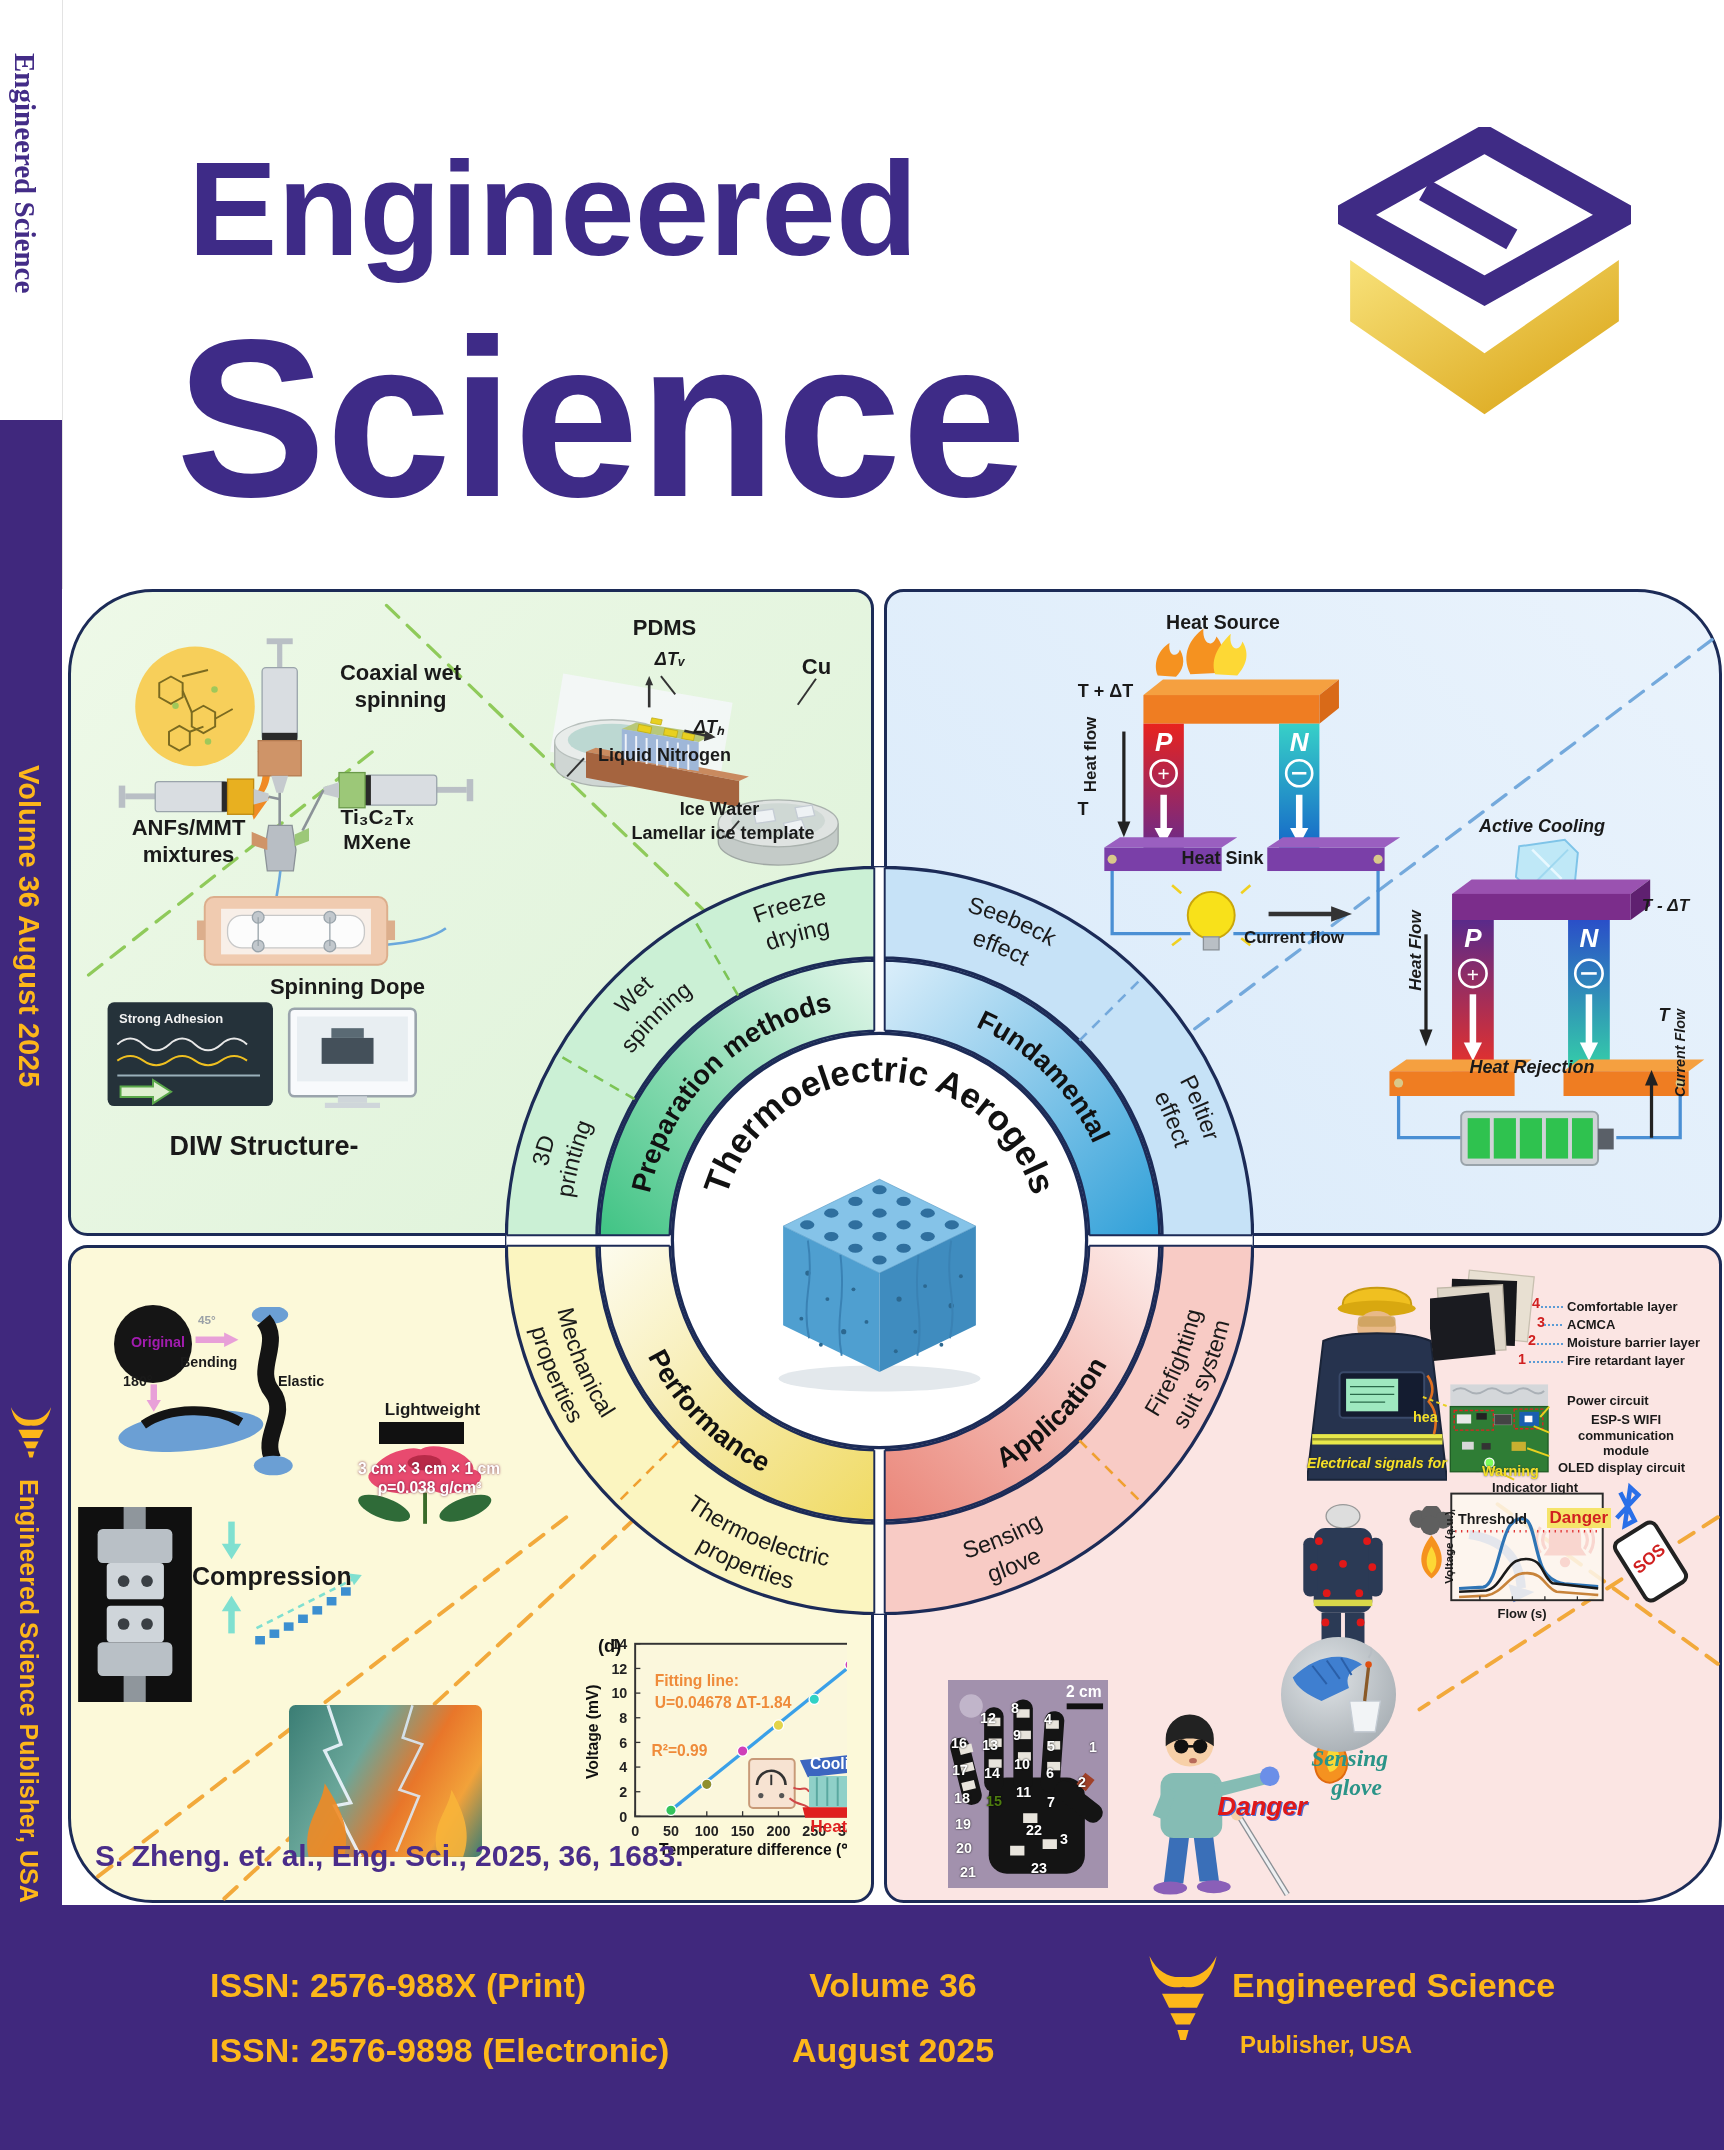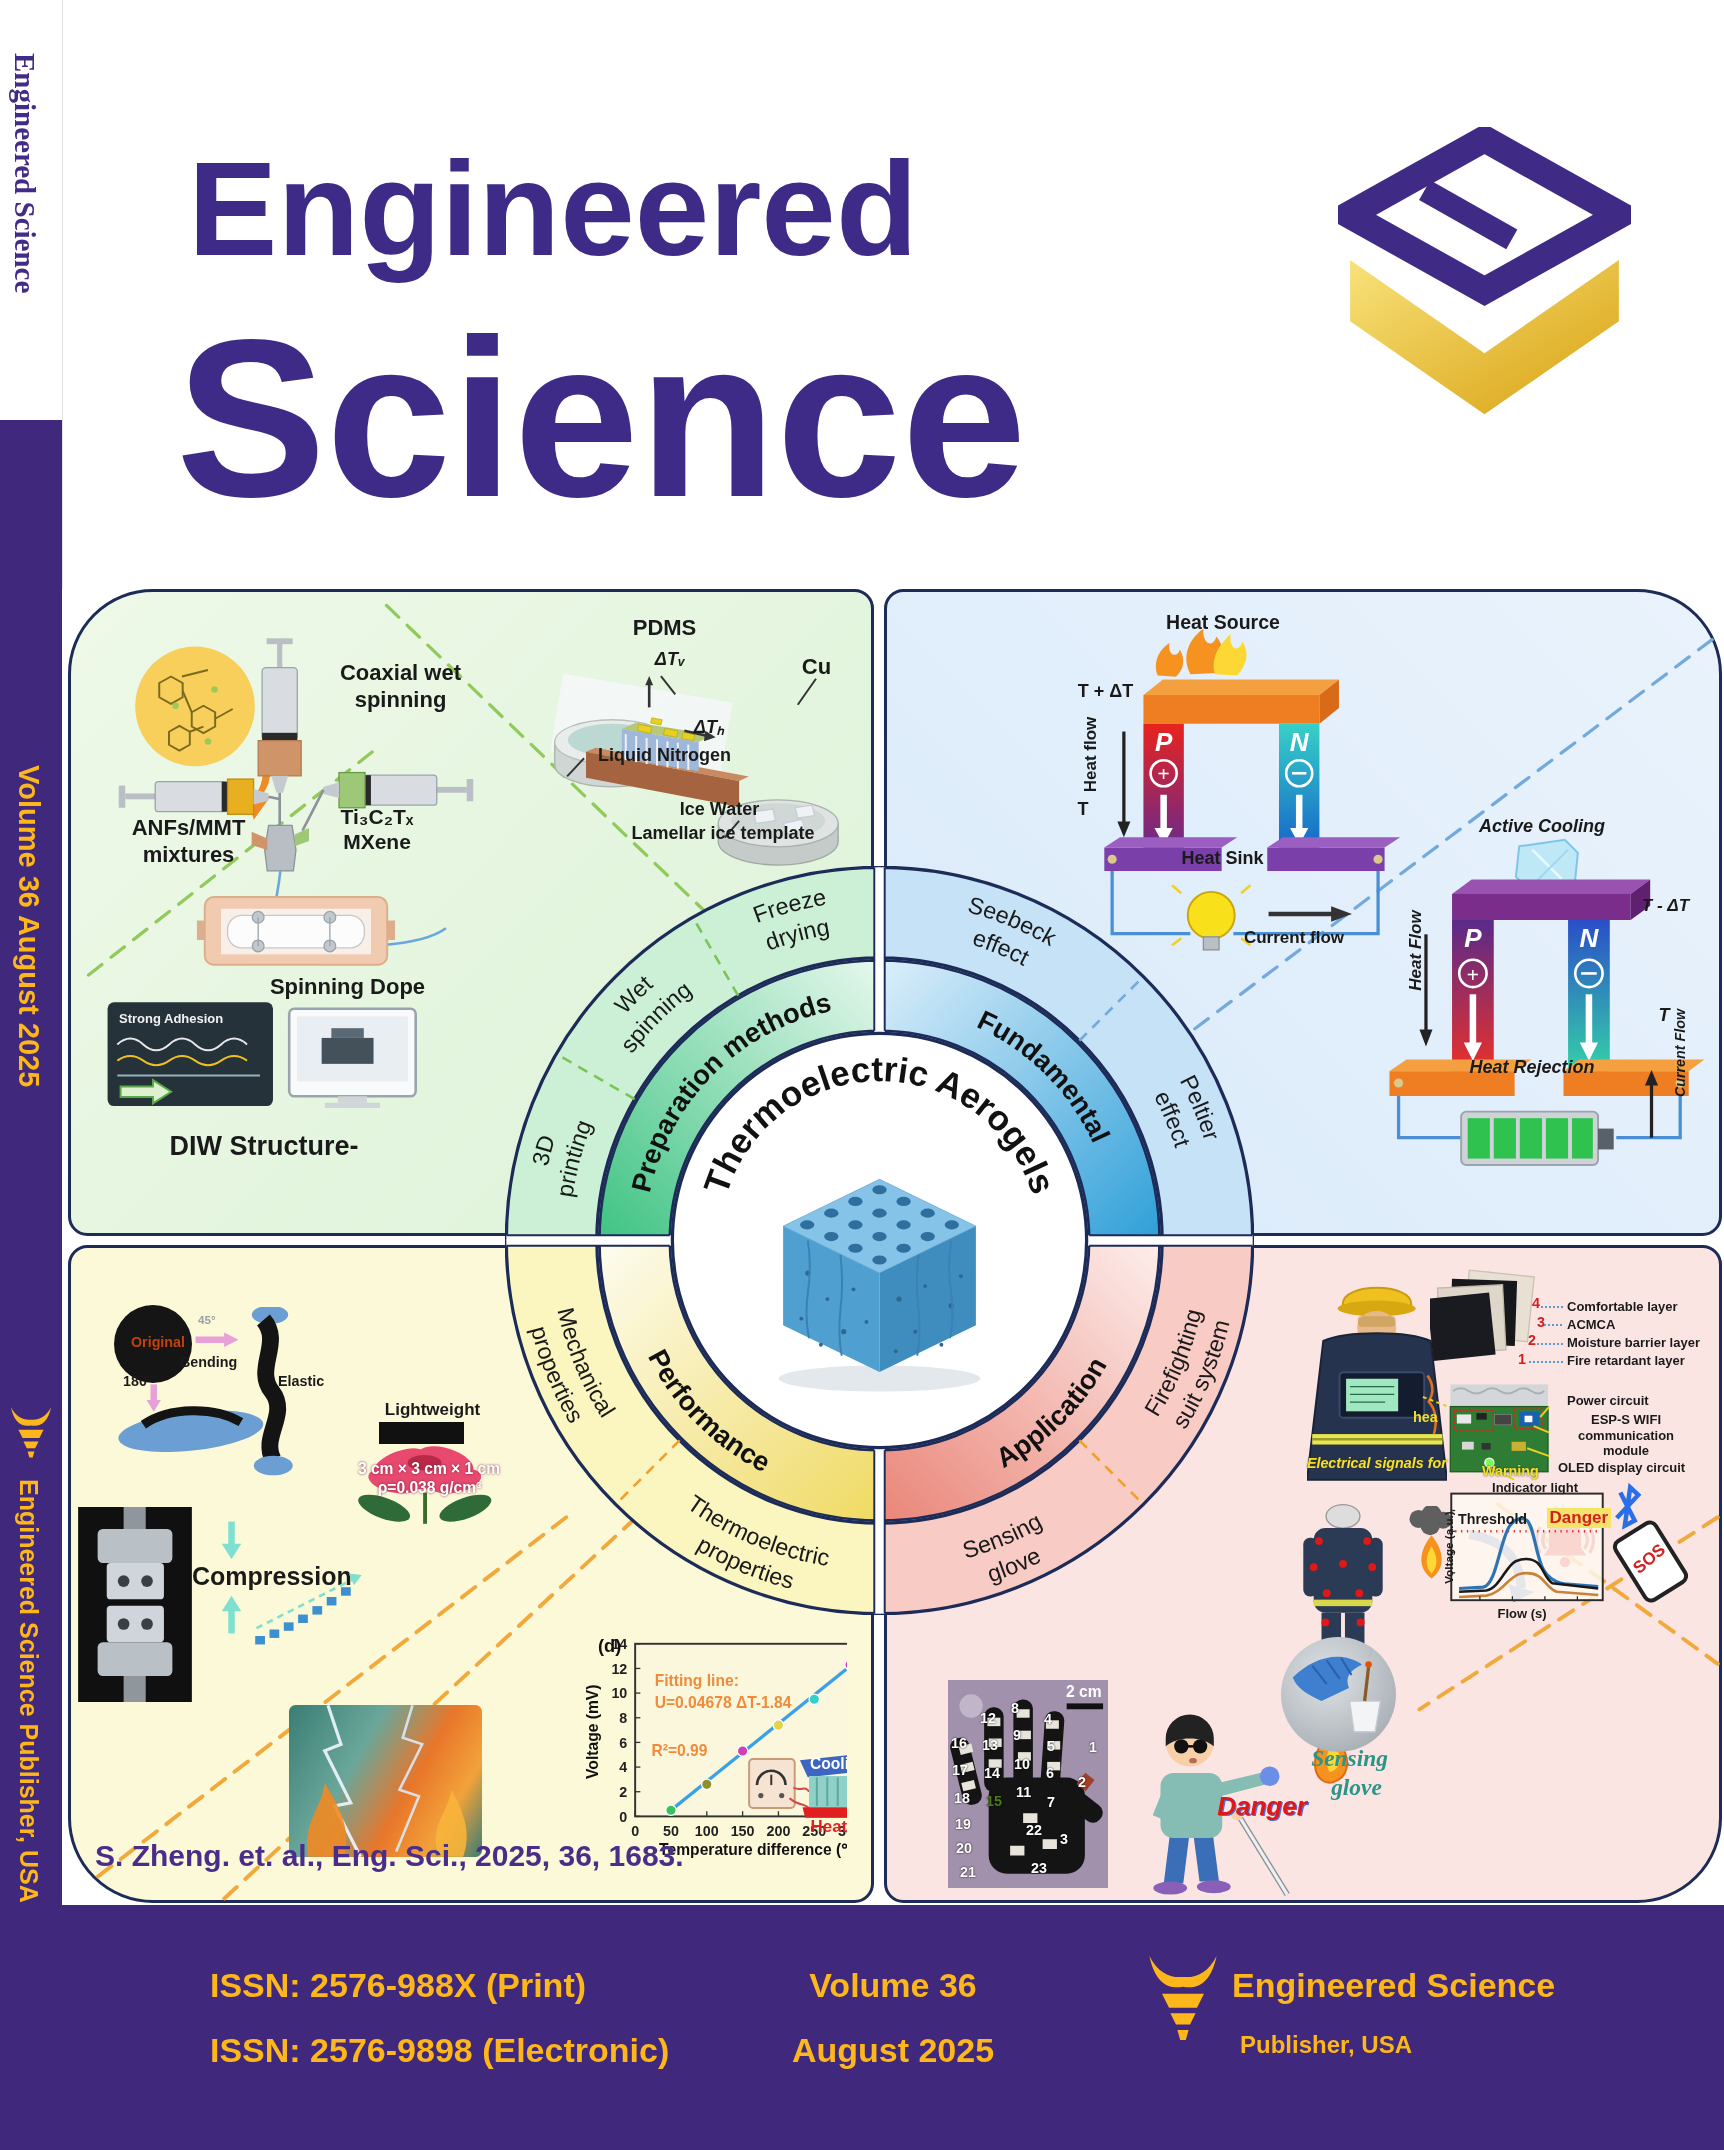--- a/index.html
+++ b/index.html
@@ -348,21 +348,21 @@
     <div class="ab b lbl c" style="left:736px;top:307px;width:91px;font-size:17px;font-style:italic;">T - ΔT</div>
     <div class="ab b lbl rot-90" style="left:483px;top:352px;width:98px;font-size:17px;font-style:italic;text-align:center;">Heat Flow</div>
     <div class="ab b lbl c" style="left:767px;top:416px;width:26px;font-size:18px;font-style:italic;">T</div>
     <div class="ab b lbl c" style="left:557px;top:468px;width:182px;font-size:18px;font-style:italic;">Heat Rejection</div>
     <div class="ab b lbl rot-90" style="left:744px;top:456px;width:104px;font-size:14.3px;font-style:italic;text-align:center;">Current Flow</div>
   </div>
 
   <div class="qcontent" style="left:68px;top:1245px;width:806px;height:658px;">
 
     <div class="ab" style="left:46px;top:60px;width:78px;height:78px;border-radius:50%;background:#151515;"></div>
-    <div class="ab b c" style="left:46px;top:89px;width:88px;font-size:14.3px;color:#c2410c;">Original</div>
+    <div class="ab b c" style="left:46px;top:89px;width:88px;font-size:14.3px;color:#a21caf;">Original</div>
     <div class="ab b" style="left:130px;top:68px;font-size:11.7px;color:#9aa0a6;">45°</div>
     <svg class="ab" style="left:126px;top:85px;" width="46" height="19.5" viewBox="0 0 70 30">
       <line x1="2" y1="15" x2="48" y2="15" stroke="#e8a0d8" stroke-width="10"></line>
         <polygon points="46,4 68,15 46,26" fill="#e8a0d8"></polygon>
     </svg>
     <svg class="ab" style="left:166px;top:62px;" width="72" height="169" viewBox="0 0 110 260">
       <ellipse cx="55" cy="12" rx="28" ry="14" fill="#6b9fd4"></ellipse>
       <path d="M45,20 C75,55 30,95 58,130 C85,165 40,200 60,235" fill="none" stroke="#141414" stroke-width="26"></path>
       <ellipse cx="60" cy="244" rx="30" ry="15" fill="#6b9fd4"></ellipse>
     </svg>

